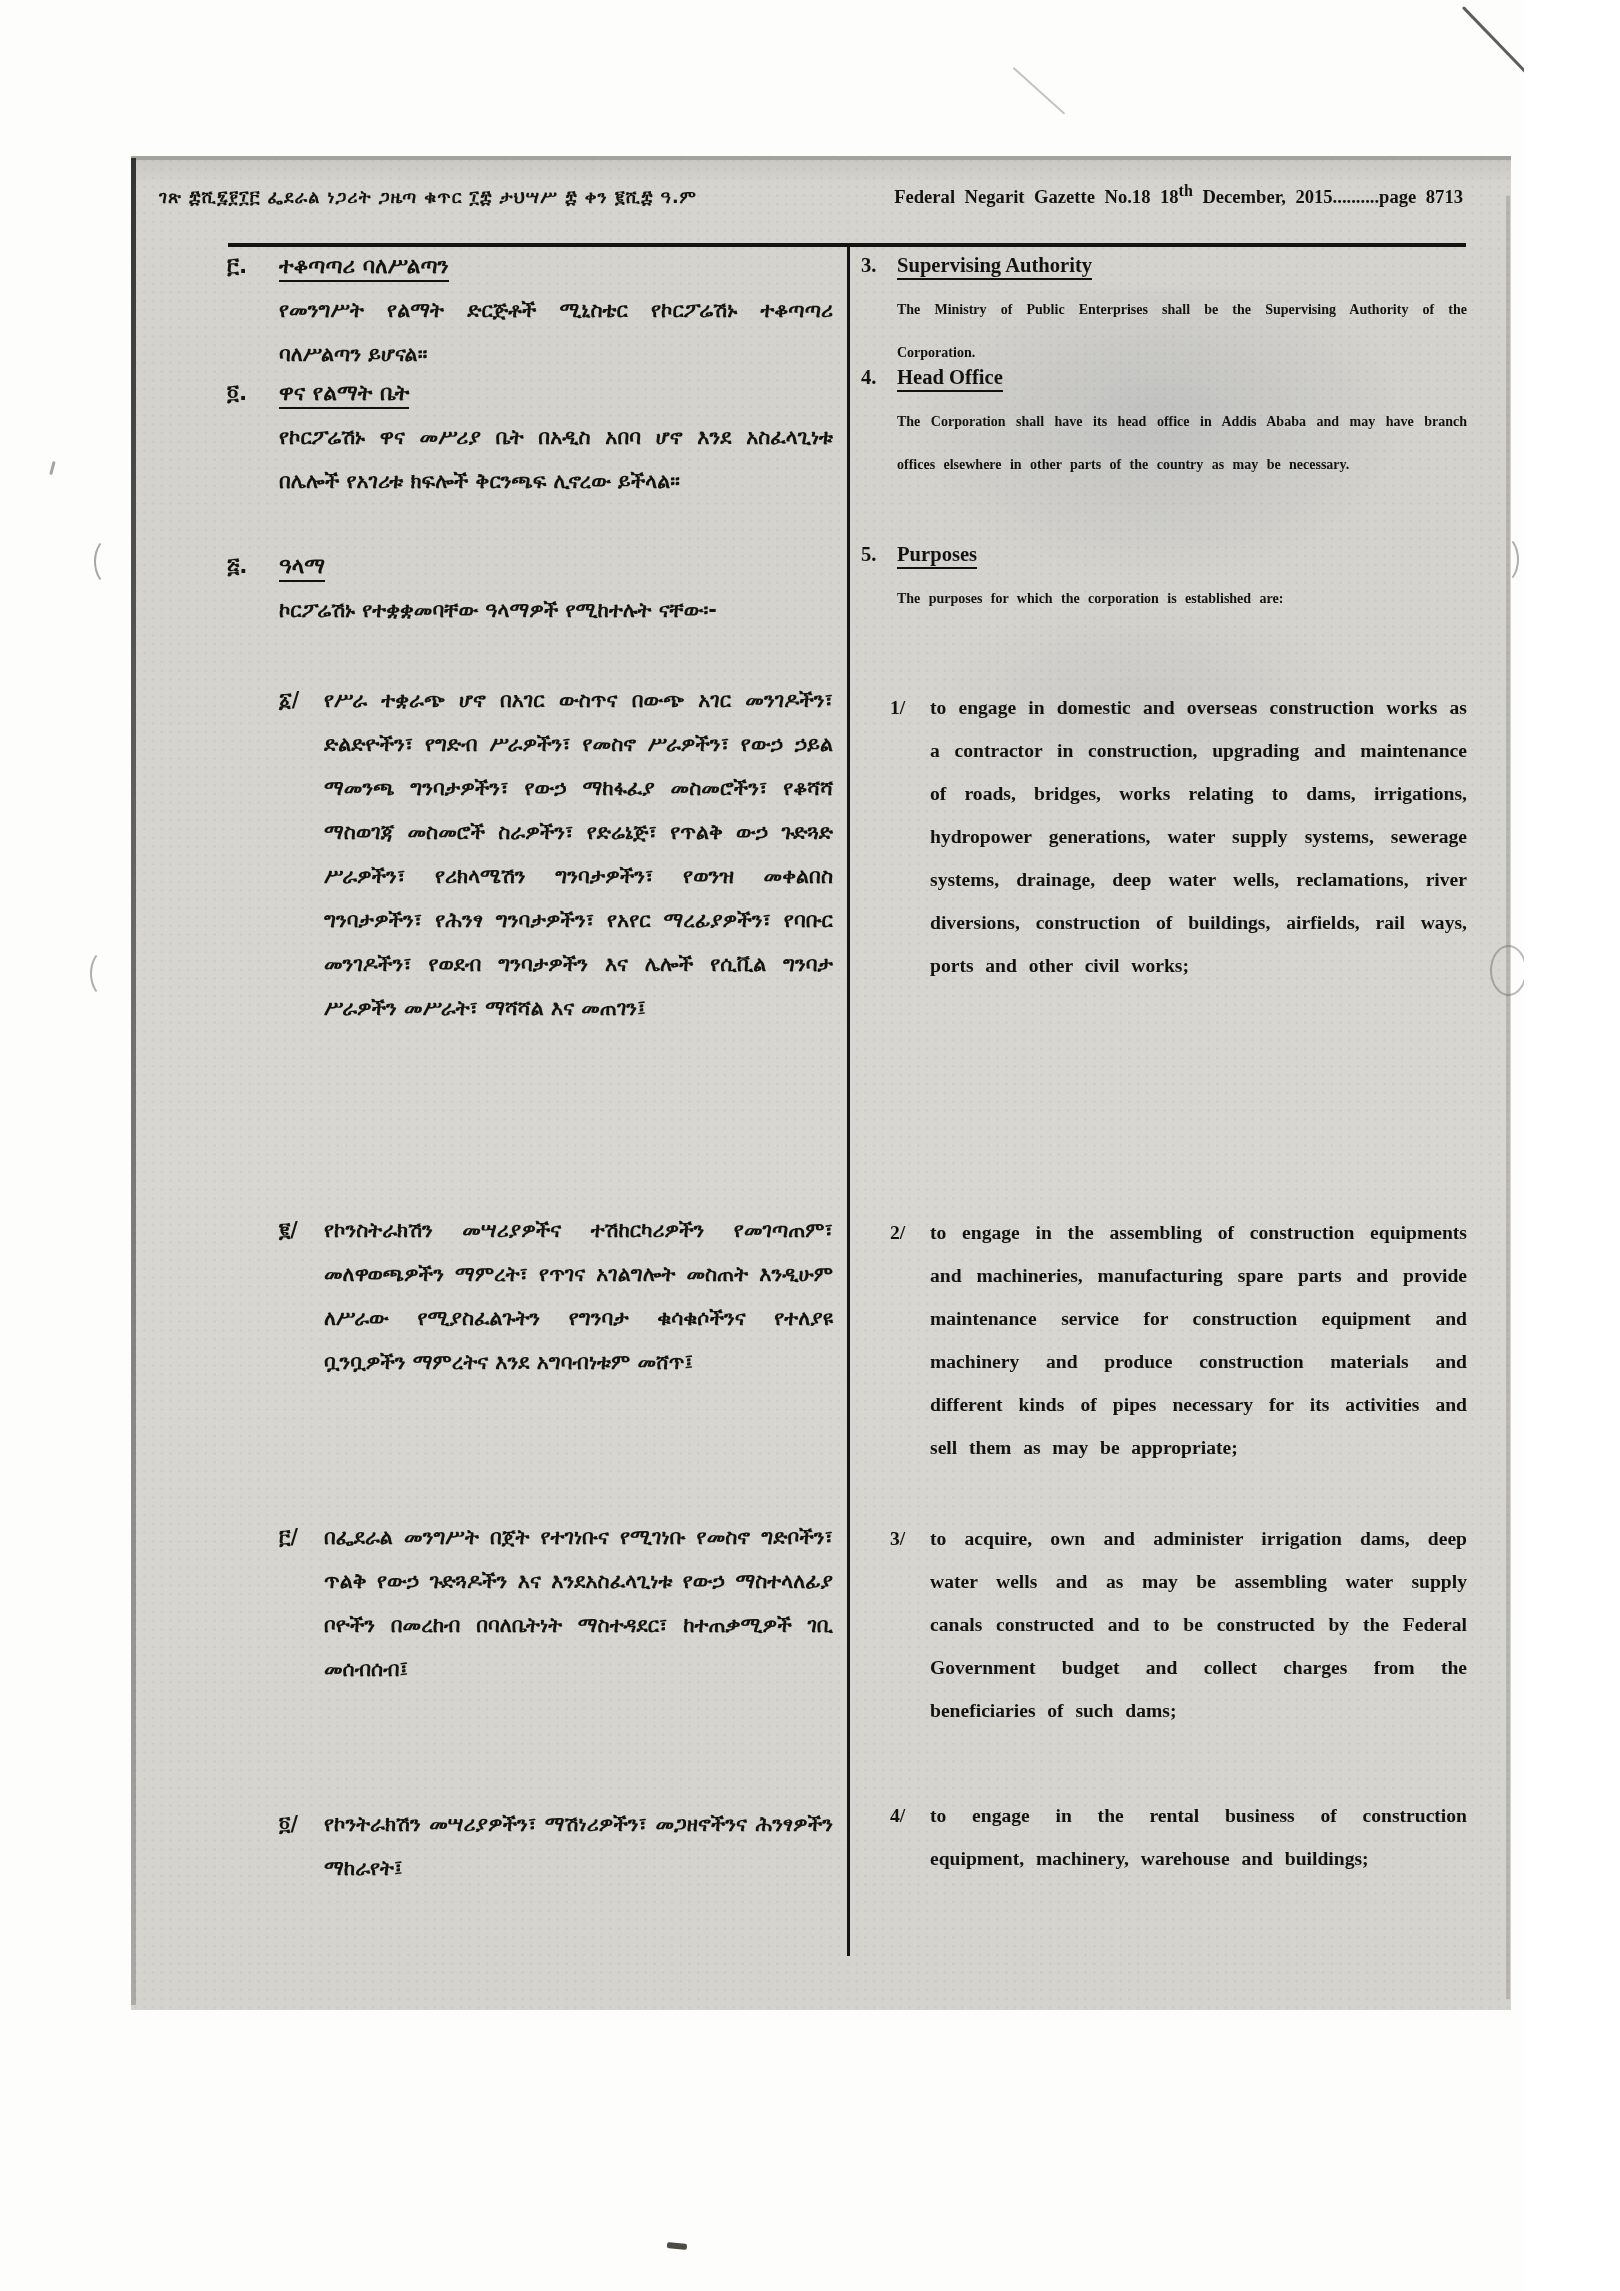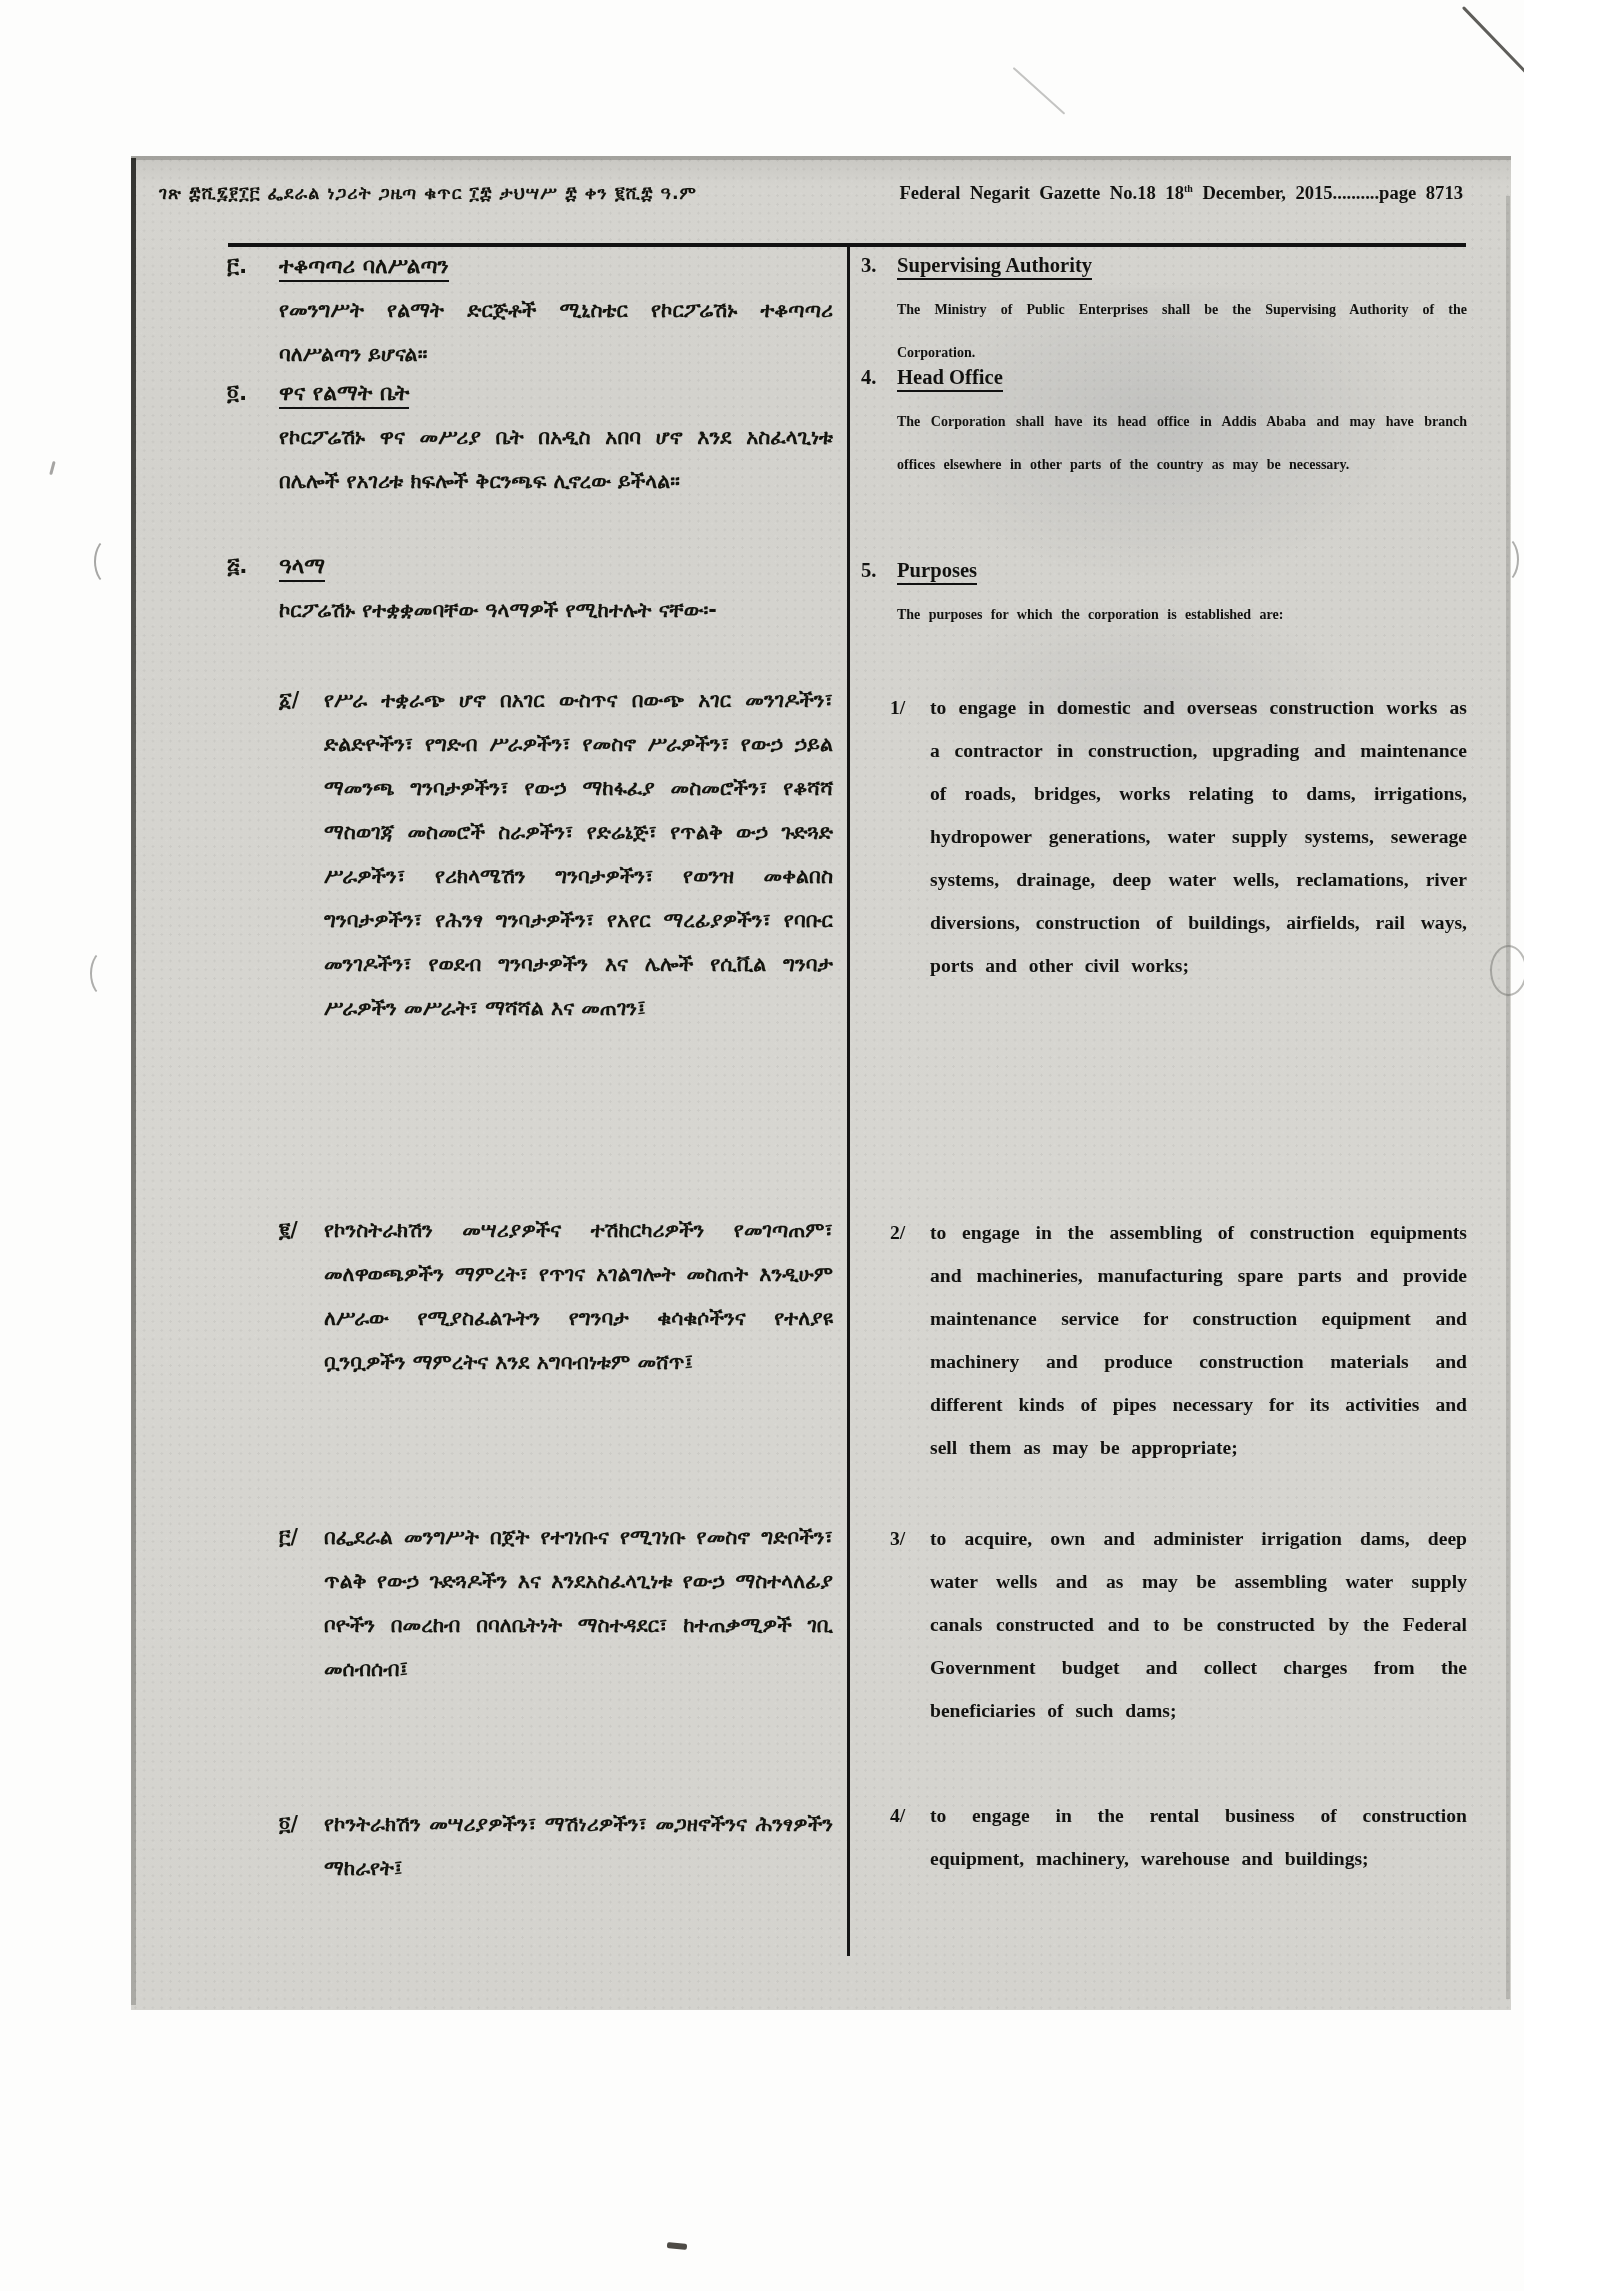--- a/index.html
+++ b/index.html
@@ -36,21 +36,21 @@
   .am { font-family:"DejaVu Sans", sans-serif; color:#15150f; }
   .en { font-family:"Liberation Serif", serif; color:#121210; }
 
   
   .hdr {
     position:absolute; left:159px; top:182px; width:1304px;
     display:flex; justify-content:space-between; align-items:baseline;
   }
   .hdr-am { font-size:17.6px; font-weight:bold; letter-spacing:1px; }
   .hdr-en { font-size:18.6px; font-weight:bold; word-spacing:4.9px; }
-  .hdr-en sup { font-size:10px; }
+  .hdr-en sup { font-size:16px; }
 
   .rule-top { position:absolute; left:228px; top:243px; width:1238px; height:3.9px; background:#121212; }
   .divider  { position:absolute; left:847px; top:247px; width:2.9px;  height:1709px; background:#151515; }
 
   
   .sec { position:absolute; width:606px; }
   .sec-head { font-weight:bold; line-height:33px; white-space:nowrap; }
   .sec.am .sec-head { font-size:21.6px; }
   .sec.en .sec-head { font-size:20.6px; }
   .sec-num { display:inline-block; }
@@ -156,21 +156,21 @@
     <div class="sec-body">The Ministry of Public Enterprises shall be the Supervising Authority of the Corporation.</div>
   </div>
 
   <div class="sec en" style="left:861px; top:361px;">
     <div class="sec-head">
       <span class="sec-num">4.</span><span class="sec-title">Head Office</span>
     </div>
     <div class="sec-body">The Corporation shall have its head office in Addis Ababa and may have branch offices elsewhere in other parts of the country as may be necessary.</div>
   </div>
 
-  <div class="sec en" style="left:861px; top:554px;">
+  <div class="sec en" style="left:861px; top:538px;">
     <div class="sec-head">
       <span class="sec-num">5.</span><span class="sec-title">Purposes</span>
     </div>
     <div class="sec-body">The purposes for which the corporation is established are:</div>
   </div>
 
   <div class="item en" style="left:861px; top:686px;">
     <span class="item-num">1/</span>
     <div class="item-text">to engage in domestic and overseas construction works as a contractor in construction, upgrading and maintenance of roads, bridges, works relating to dams, irrigations, hydropower generations, water supply systems, sewerage systems, drainage, deep water wells, reclamations, river diversions, construction of buildings, airfields, rail ways, ports and other civil works;</div>
   </div>

